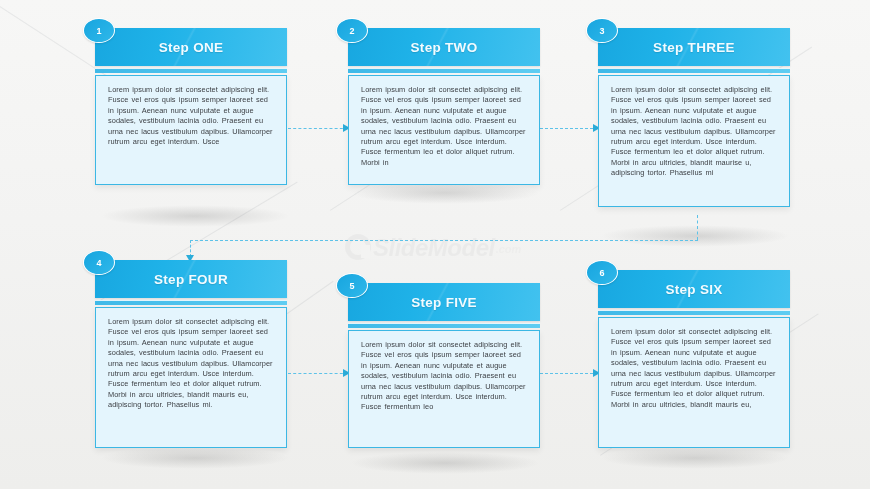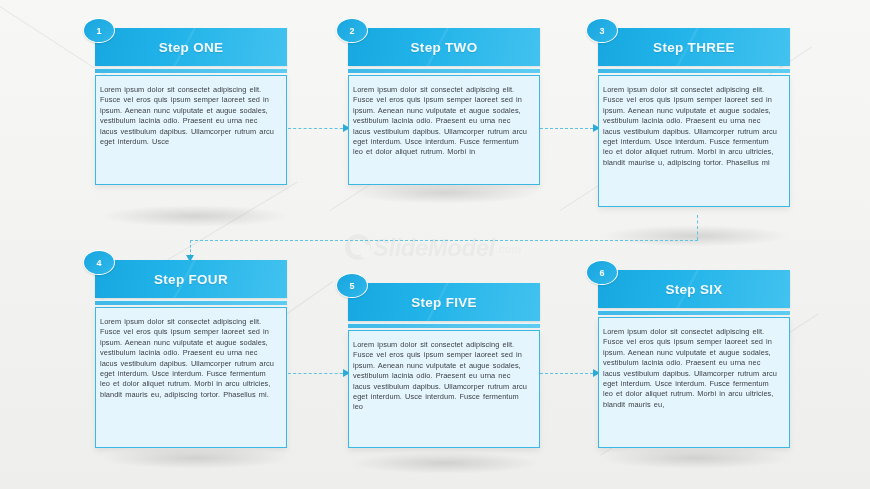--- a/index.html
+++ b/index.html
@@ -38,21 +38,21 @@
     height:4px;
     background:linear-gradient(100deg,#3fb9e8 0%,#5fcdf2 100%);
     margin-top:2px;
     border-top:1px solid rgba(255,255,255,.85);
   }
   .body{
     margin-top:2px;
     border:1px solid #3bb7e4;
     background:#e4f5fd;
     box-sizing:border-box;
-    padding:9px 11px 9px 4px;
+    padding:9px 11px 9px 12px;
     box-shadow:0 3px 6px rgba(0,0,0,.07);
   }
   .body p{
     margin:0;
     color:#3d4045;
     font-size:7.4px;
     line-height:10.4px;
     letter-spacing:.05px;
     text-align:left;
     word-spacing:1px;

